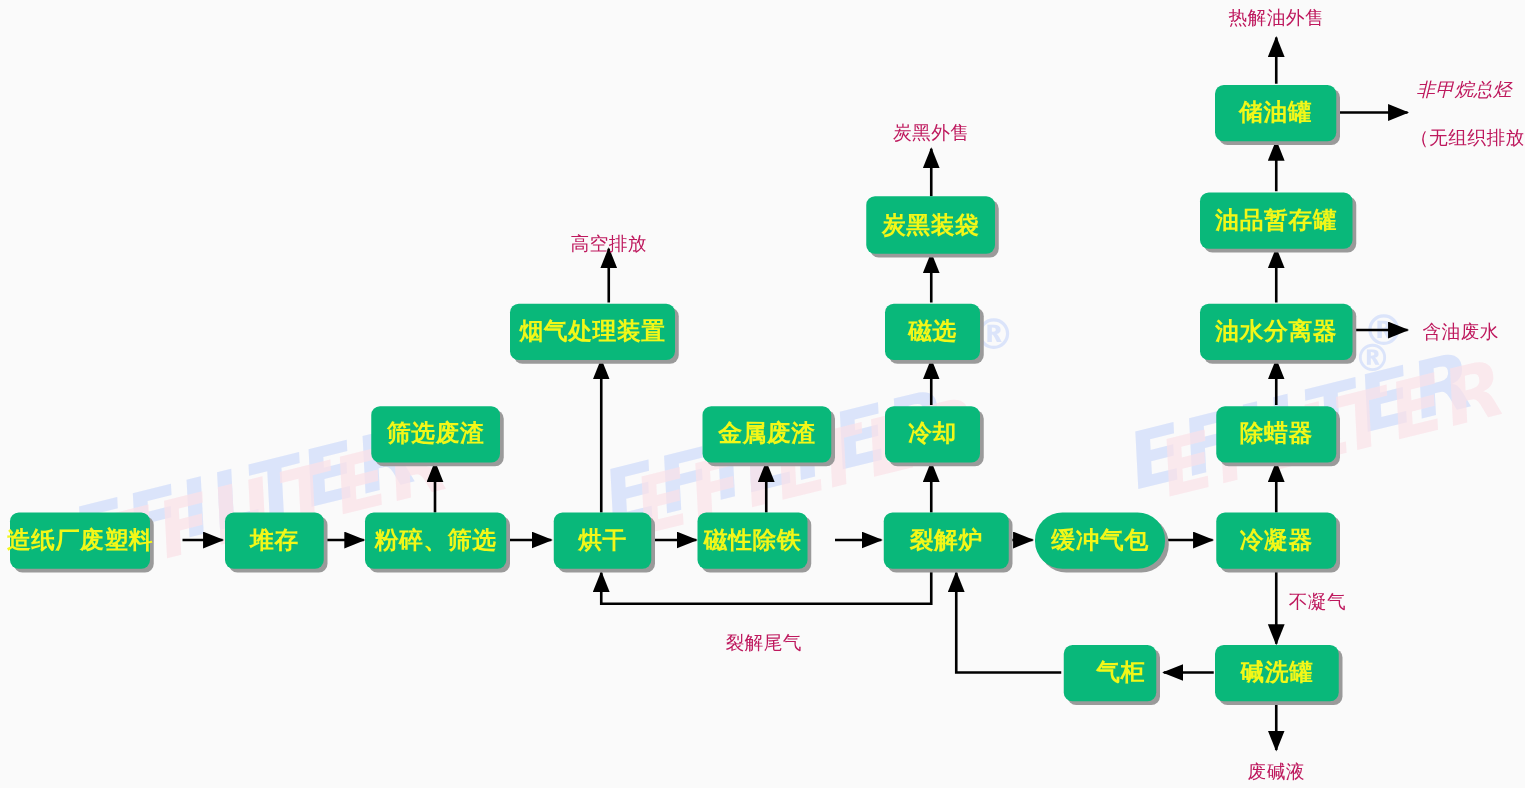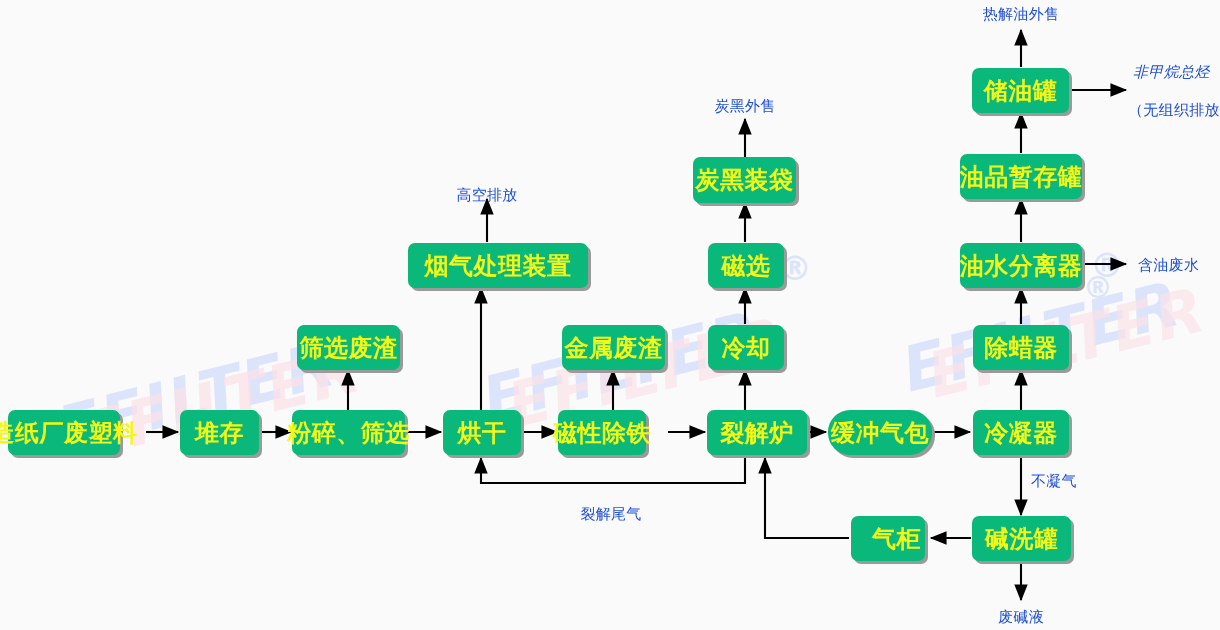--- a/index.html
+++ b/index.html
@@ -35,34 +35,34 @@
   .node{
     position:absolute;
     z-index:3;
     background:#09b87a;
     color:#f2f718;
     border-radius:7px;
     box-shadow:3px 3px 0 0 #9a9a9a;
     display:flex;
     align-items:center;
     justify-content:center;
-    font-size:24px;
+    font-size:19px;
     font-weight:bold;
     line-height:1;
     letter-spacing:0.5px;
     box-sizing:border-box;
     text-align:center;
     white-space:nowrap;
   }
 
   
   .lbl{
     position:absolute;
     z-index:3;
-    color:#1d4ed8;
+    color:#be185d;
     font-size:15px;
     line-height:1.45;
     white-space:nowrap;
     letter-spacing:0.3px;
   }
   .lbl.center{transform:translateX(-50%);text-align:center;}
 </style>
 </head>
 <body>
 
@@ -127,21 +127,21 @@
   <div class="node" style="left:8px;top:410px;width:112px;height:45px;">造纸厂废塑料</div>
 
   <div class="node" style="left:180px;top:410px;width:79px;height:45px;">堆存</div>
 
   <div class="node" style="left:292px;top:410px;width:113px;height:45px;">粉碎、筛选</div>
 
   <div class="node" style="left:297px;top:325px;width:103px;height:45px;">筛选废渣</div>
 
   <div class="node" style="left:443px;top:410px;width:78px;height:45px;">烘干</div>
 
-  <div class="node" style="left:408px;top:243px;width:180px;height:45px;">烟气处理装置</div>
+  <div class="node" style="left:408px;top:243px;width:132px;height:45px;">烟气处理装置</div>
 
   <div class="node" style="left:558px;top:410px;width:88px;height:45px;">磁性除铁</div>
 
   <div class="node" style="left:562px;top:325px;width:103px;height:45px;">金属废渣</div>
 
   <div class="node" style="left:707px;top:410px;width:100px;height:45px;">裂解炉</div>
 
   <div class="node" style="left:708px;top:325px;width:76px;height:45px;">冷却</div>
 
   <div class="node" style="left:708px;top:243px;width:76px;height:45px;">磁选</div>

